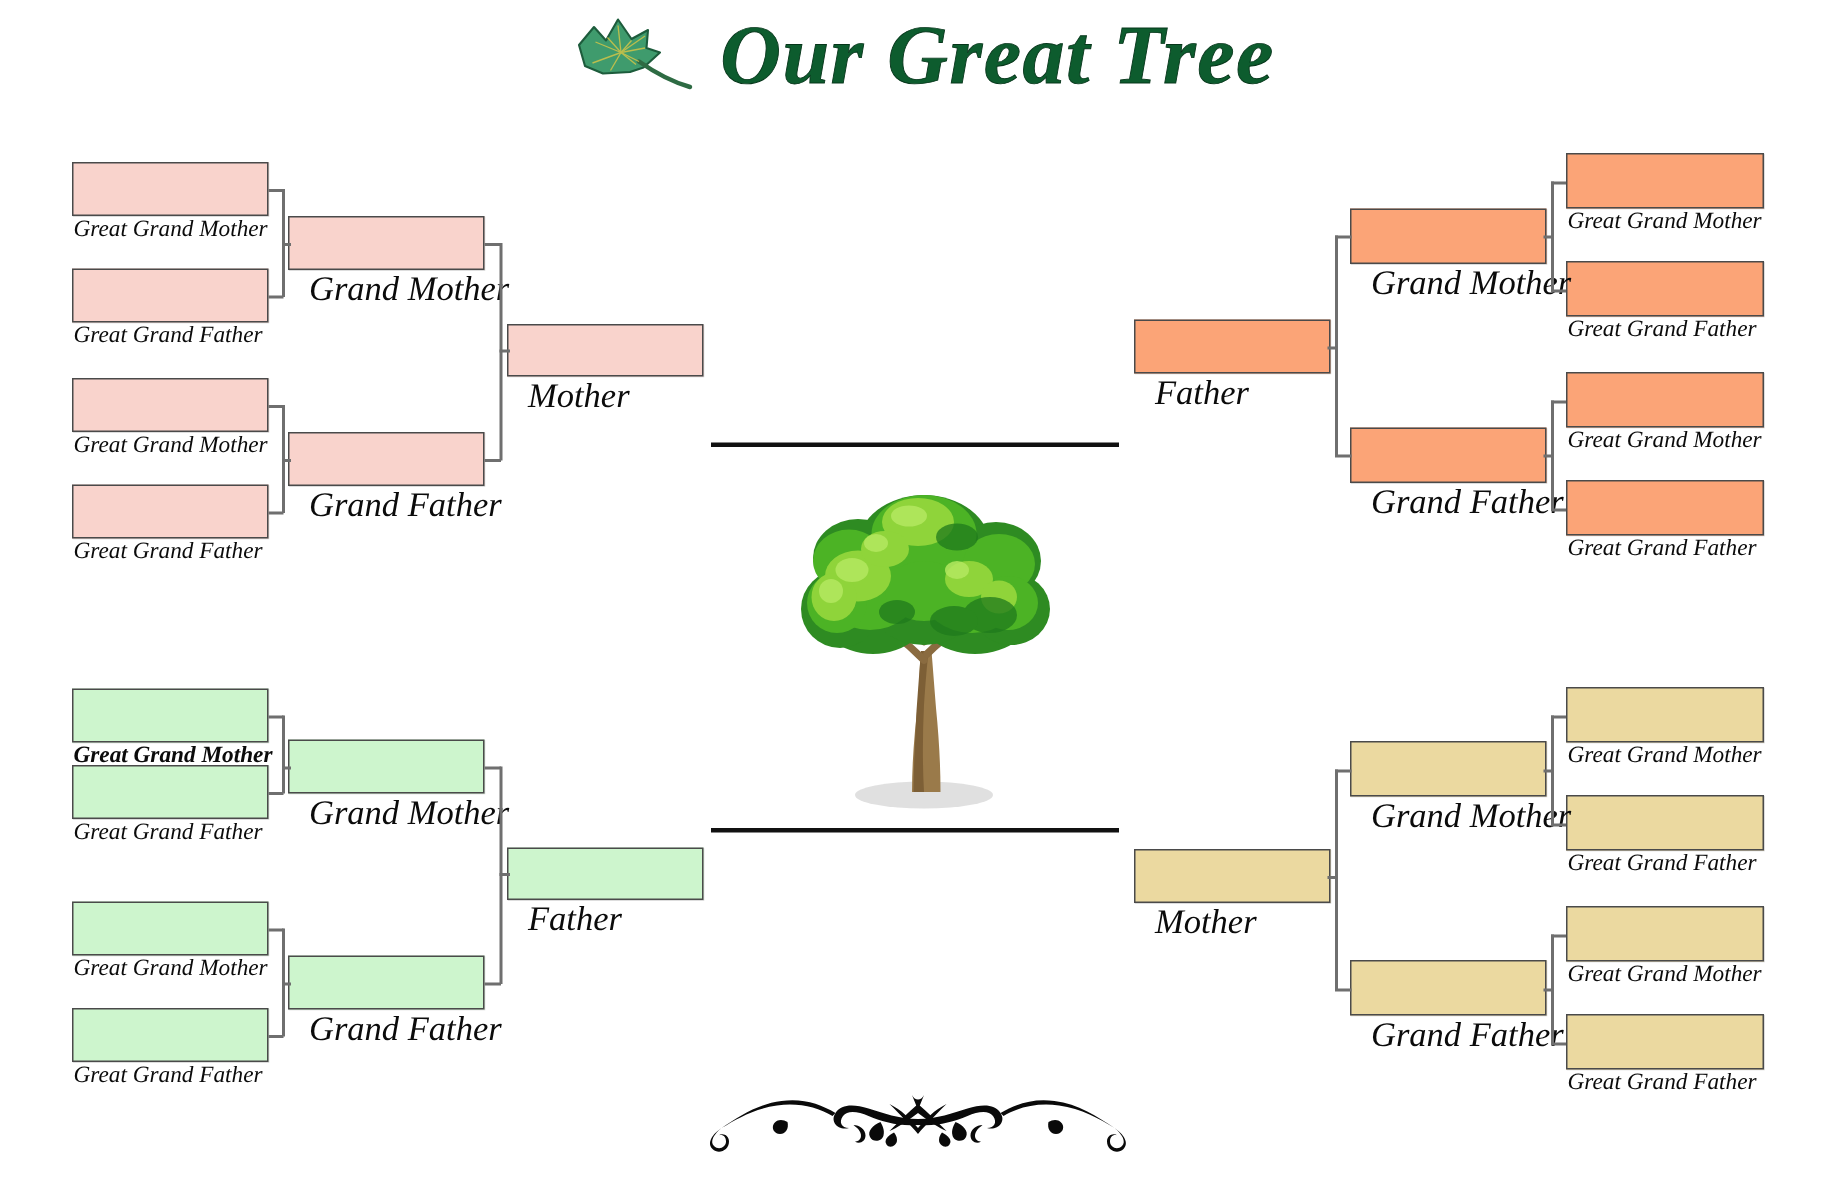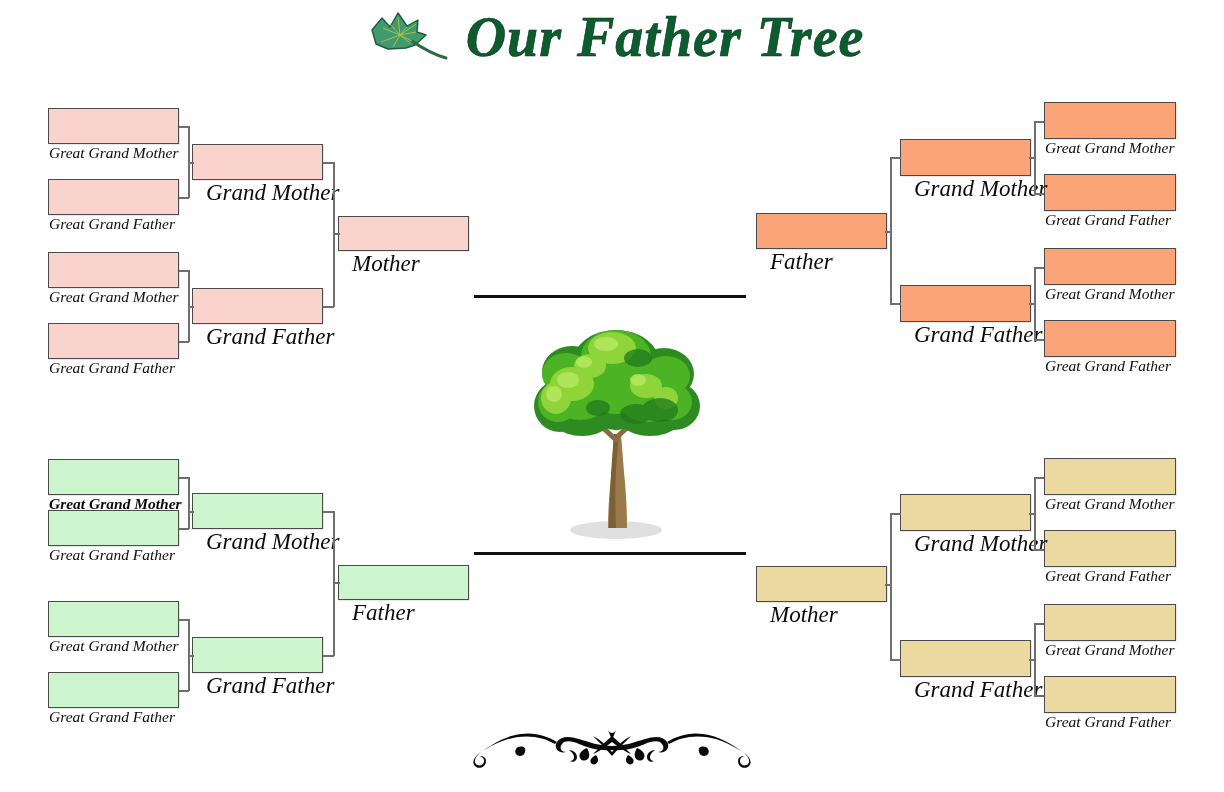--- a/index.html
+++ b/index.html
@@ -85,21 +85,21 @@
         <path d="M40 27 L31 17"></path>
         <path d="M40 27 L38 9"></path>
         <path d="M40 27 L47 19"></path>
         <path d="M40 27 L56 16"></path>
         <path d="M40 27 L56 24"></path>
         <path d="M40 27 L50 35"></path>
         <path d="M40 27 L33 39"></path>
         <path d="M40 27 L21 34"></path>
       </g>
     </svg>
-    <div class="title-text">Our Father Tree</div>
+    <div class="title-text">Our Great Tree</div>
   </div>
 
   <div class="rule" style="left:474px;top:295px;width:272px;"></div>
   <div class="rule" style="left:474px;top:552px;width:272px;"></div>
 
   <svg class="center-tree" style="left:520px;top:310px;" width="190" height="235" viewBox="0 0 190 235">
     <ellipse cx="96" cy="220" rx="46" ry="9" fill="#cfcfcf" opacity="0.65"></ellipse>
 
     <path d="M88 218 C88 196 90 176 92 158 C93 146 93 134 94 124 L101 124 C102 136 103 150 104 162 C106 182 107 200 107 218 Z" fill="#9a7a4a"></path>
     <path d="M94 124 C93 136 92 150 91 164 C90 186 89 204 89 218 L96 218 C95 200 95 180 96 160 C97 144 98 134 99 124 Z" fill="#7d5f36"></path>

